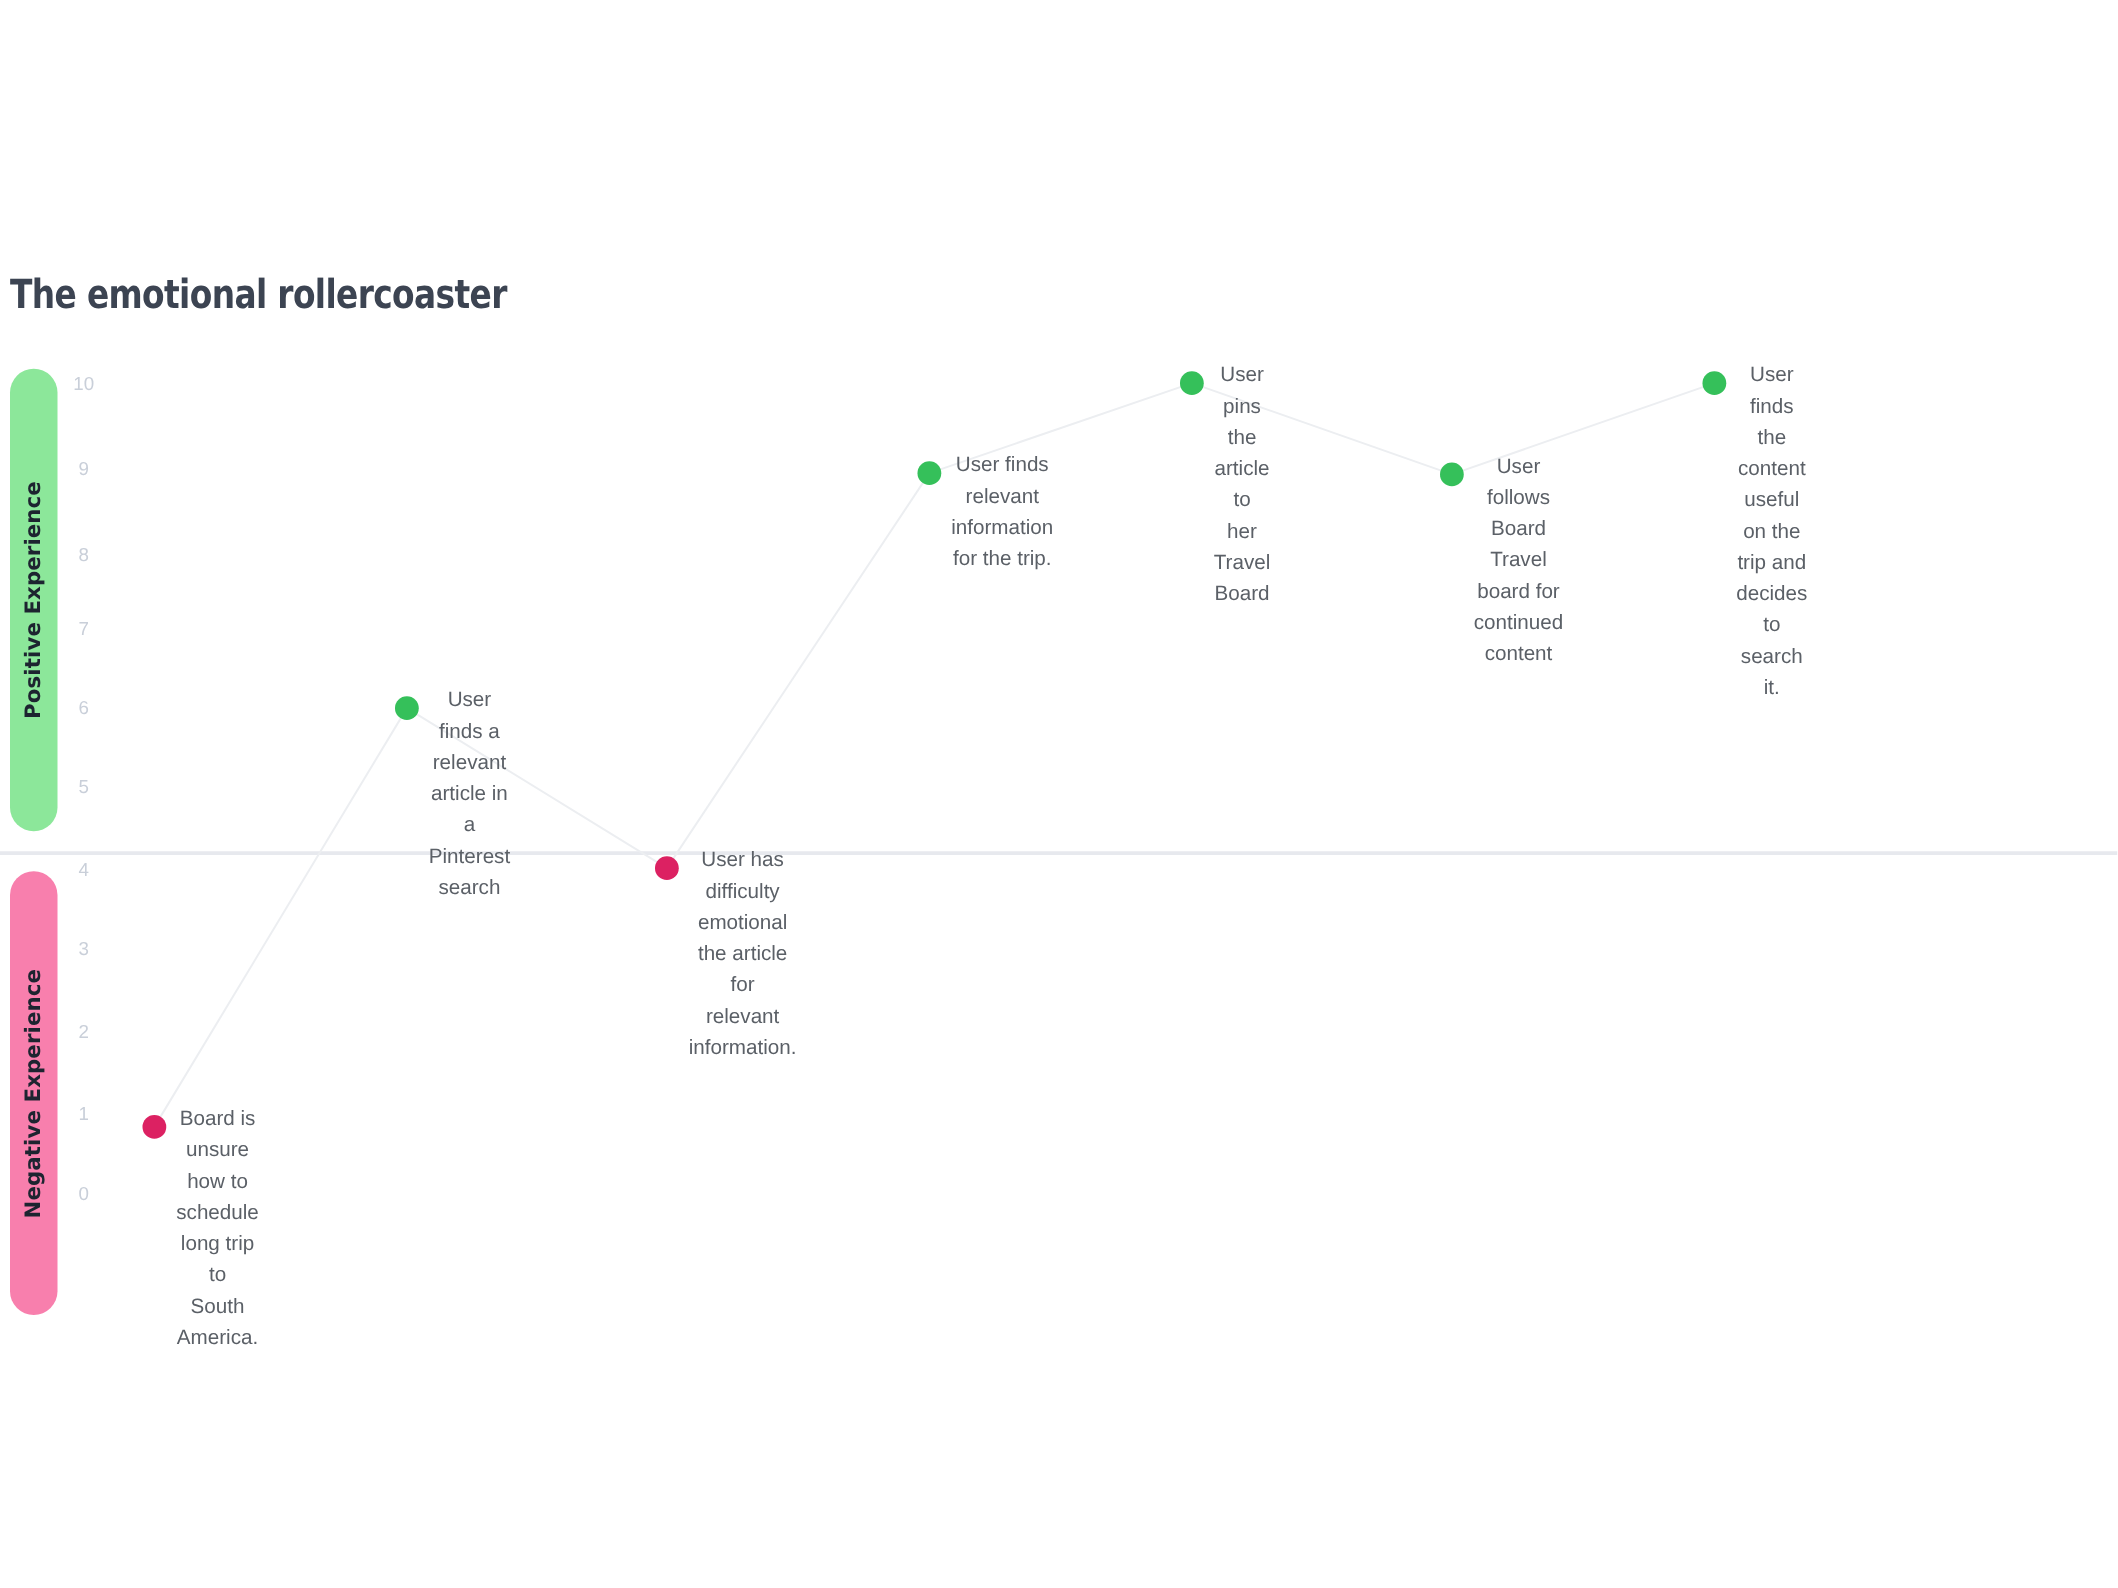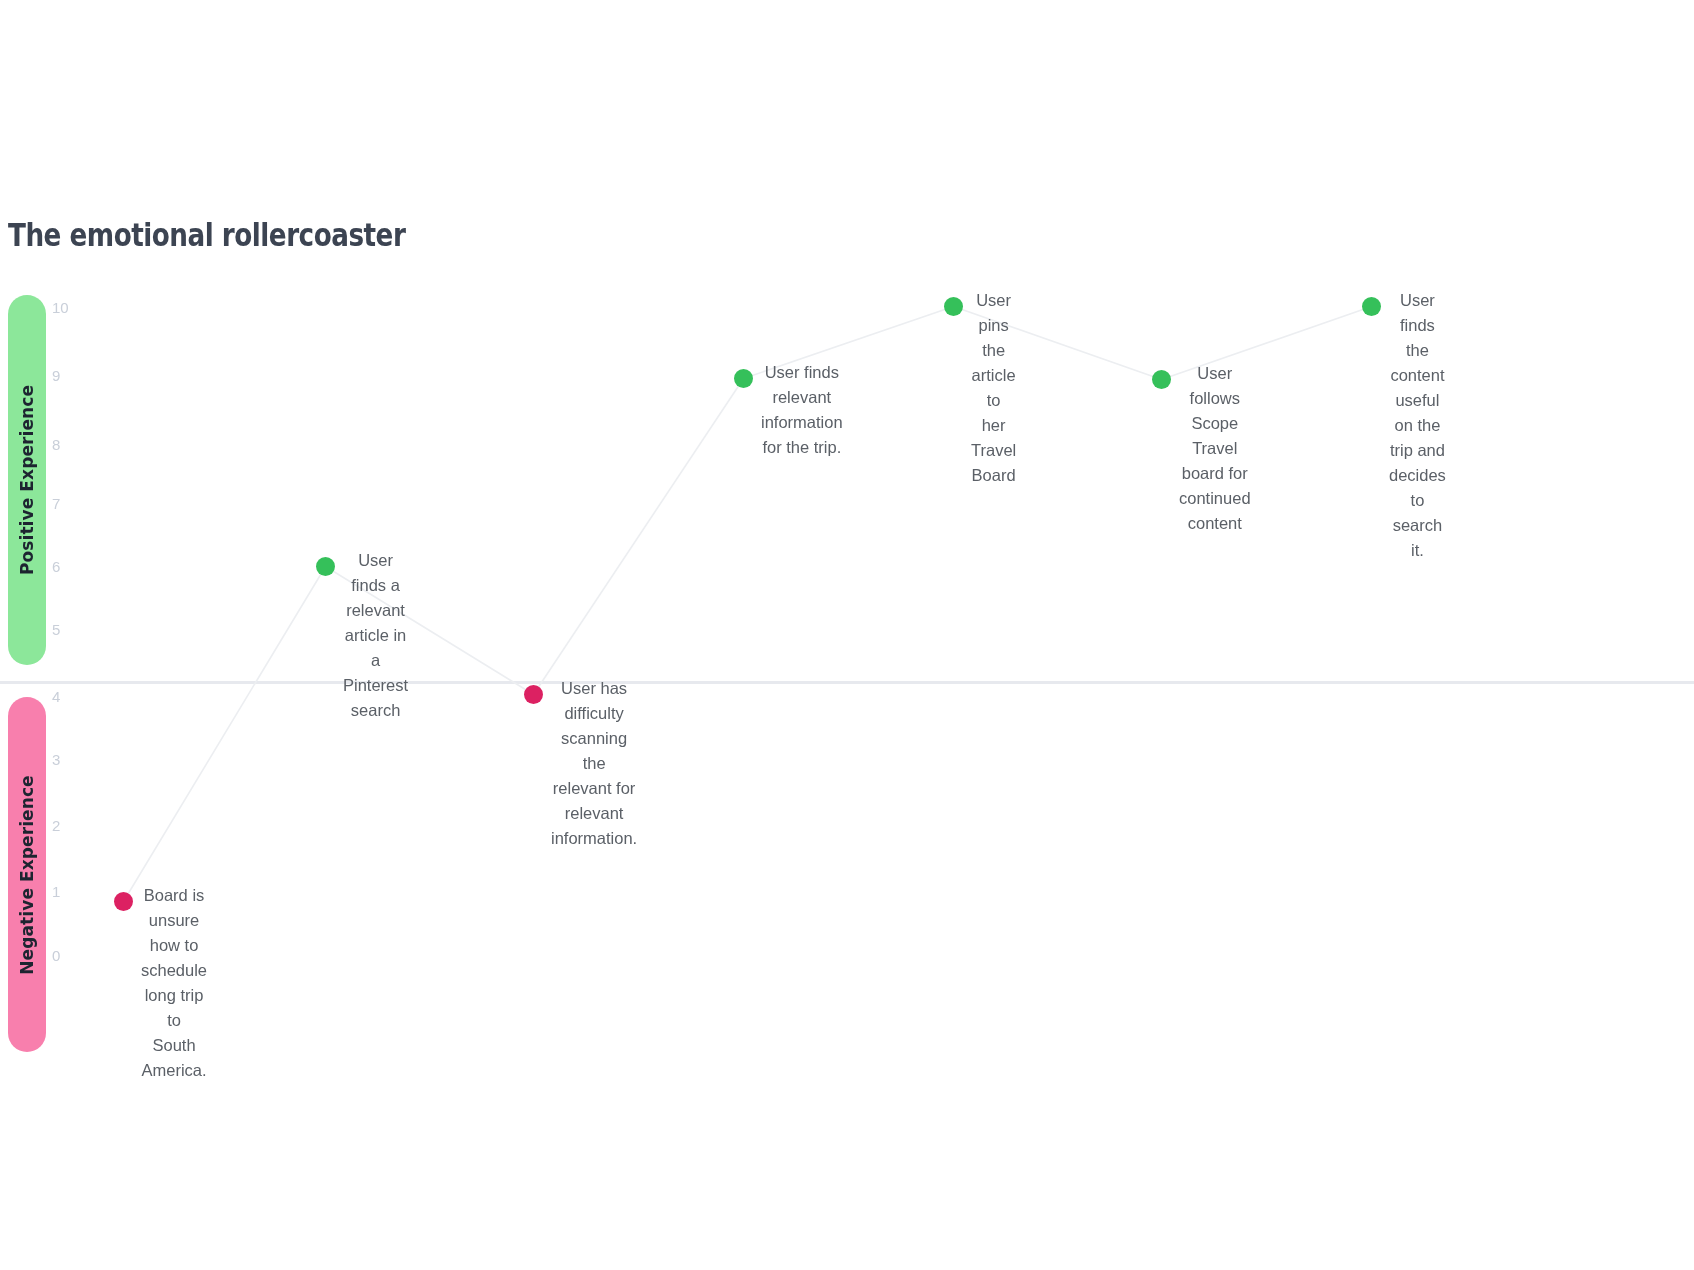--- a/index.html
+++ b/index.html
@@ -67,21 +67,21 @@
     white-space: nowrap;
     transform: rotate(-90deg);
     transform-origin: center center;
   }
 
   
   .tick {
     position: absolute;
     left: 52px;
     width: 30px;
-    text-align: left;
+    text-align: center;
     font-family: "Liberation Sans", sans-serif;
     font-size: 15px;
     font-weight: 400;
     color: #c9cfd9;
     line-height: 1;
   }
 
   
   #mid-divider {
     position: absolute;
@@ -180,36 +180,36 @@
       </div>
       <div class="point-group" style="left: 316px; top: 557px;">
         <div class="point-dot pos"></div>
         <div class="point-label">User finds a relevant
 article in a Pinterest
 search</div>
       </div>
       <div class="point-group" style="left: 524px; top: 685px;">
         <div class="point-dot neg"></div>
         <div class="point-label">User has difficulty
-scanning the relevant for
+emotional the article for
 relevant information.</div>
       </div>
       <div class="point-group" style="left: 734px; top: 369px;">
         <div class="point-dot pos"></div>
         <div class="point-label">User finds relevant
 information for the trip.</div>
       </div>
       <div class="point-group" style="left: 944px; top: 297px;">
         <div class="point-dot pos"></div>
         <div class="point-label">User pins the article to
 her Travel Board</div>
       </div>
       <div class="point-group" style="left: 1152px; top: 370px;">
         <div class="point-dot pos"></div>
-        <div class="point-label">User follows Scope
+        <div class="point-label">User follows Board
 Travel board for
 continued content</div>
       </div>
       <div class="point-group" style="left: 1362px; top: 297px;">
         <div class="point-dot pos"></div>
         <div class="point-label">User finds the content
 useful on the trip and
 decides to search it.</div>
       </div>
     </div>

